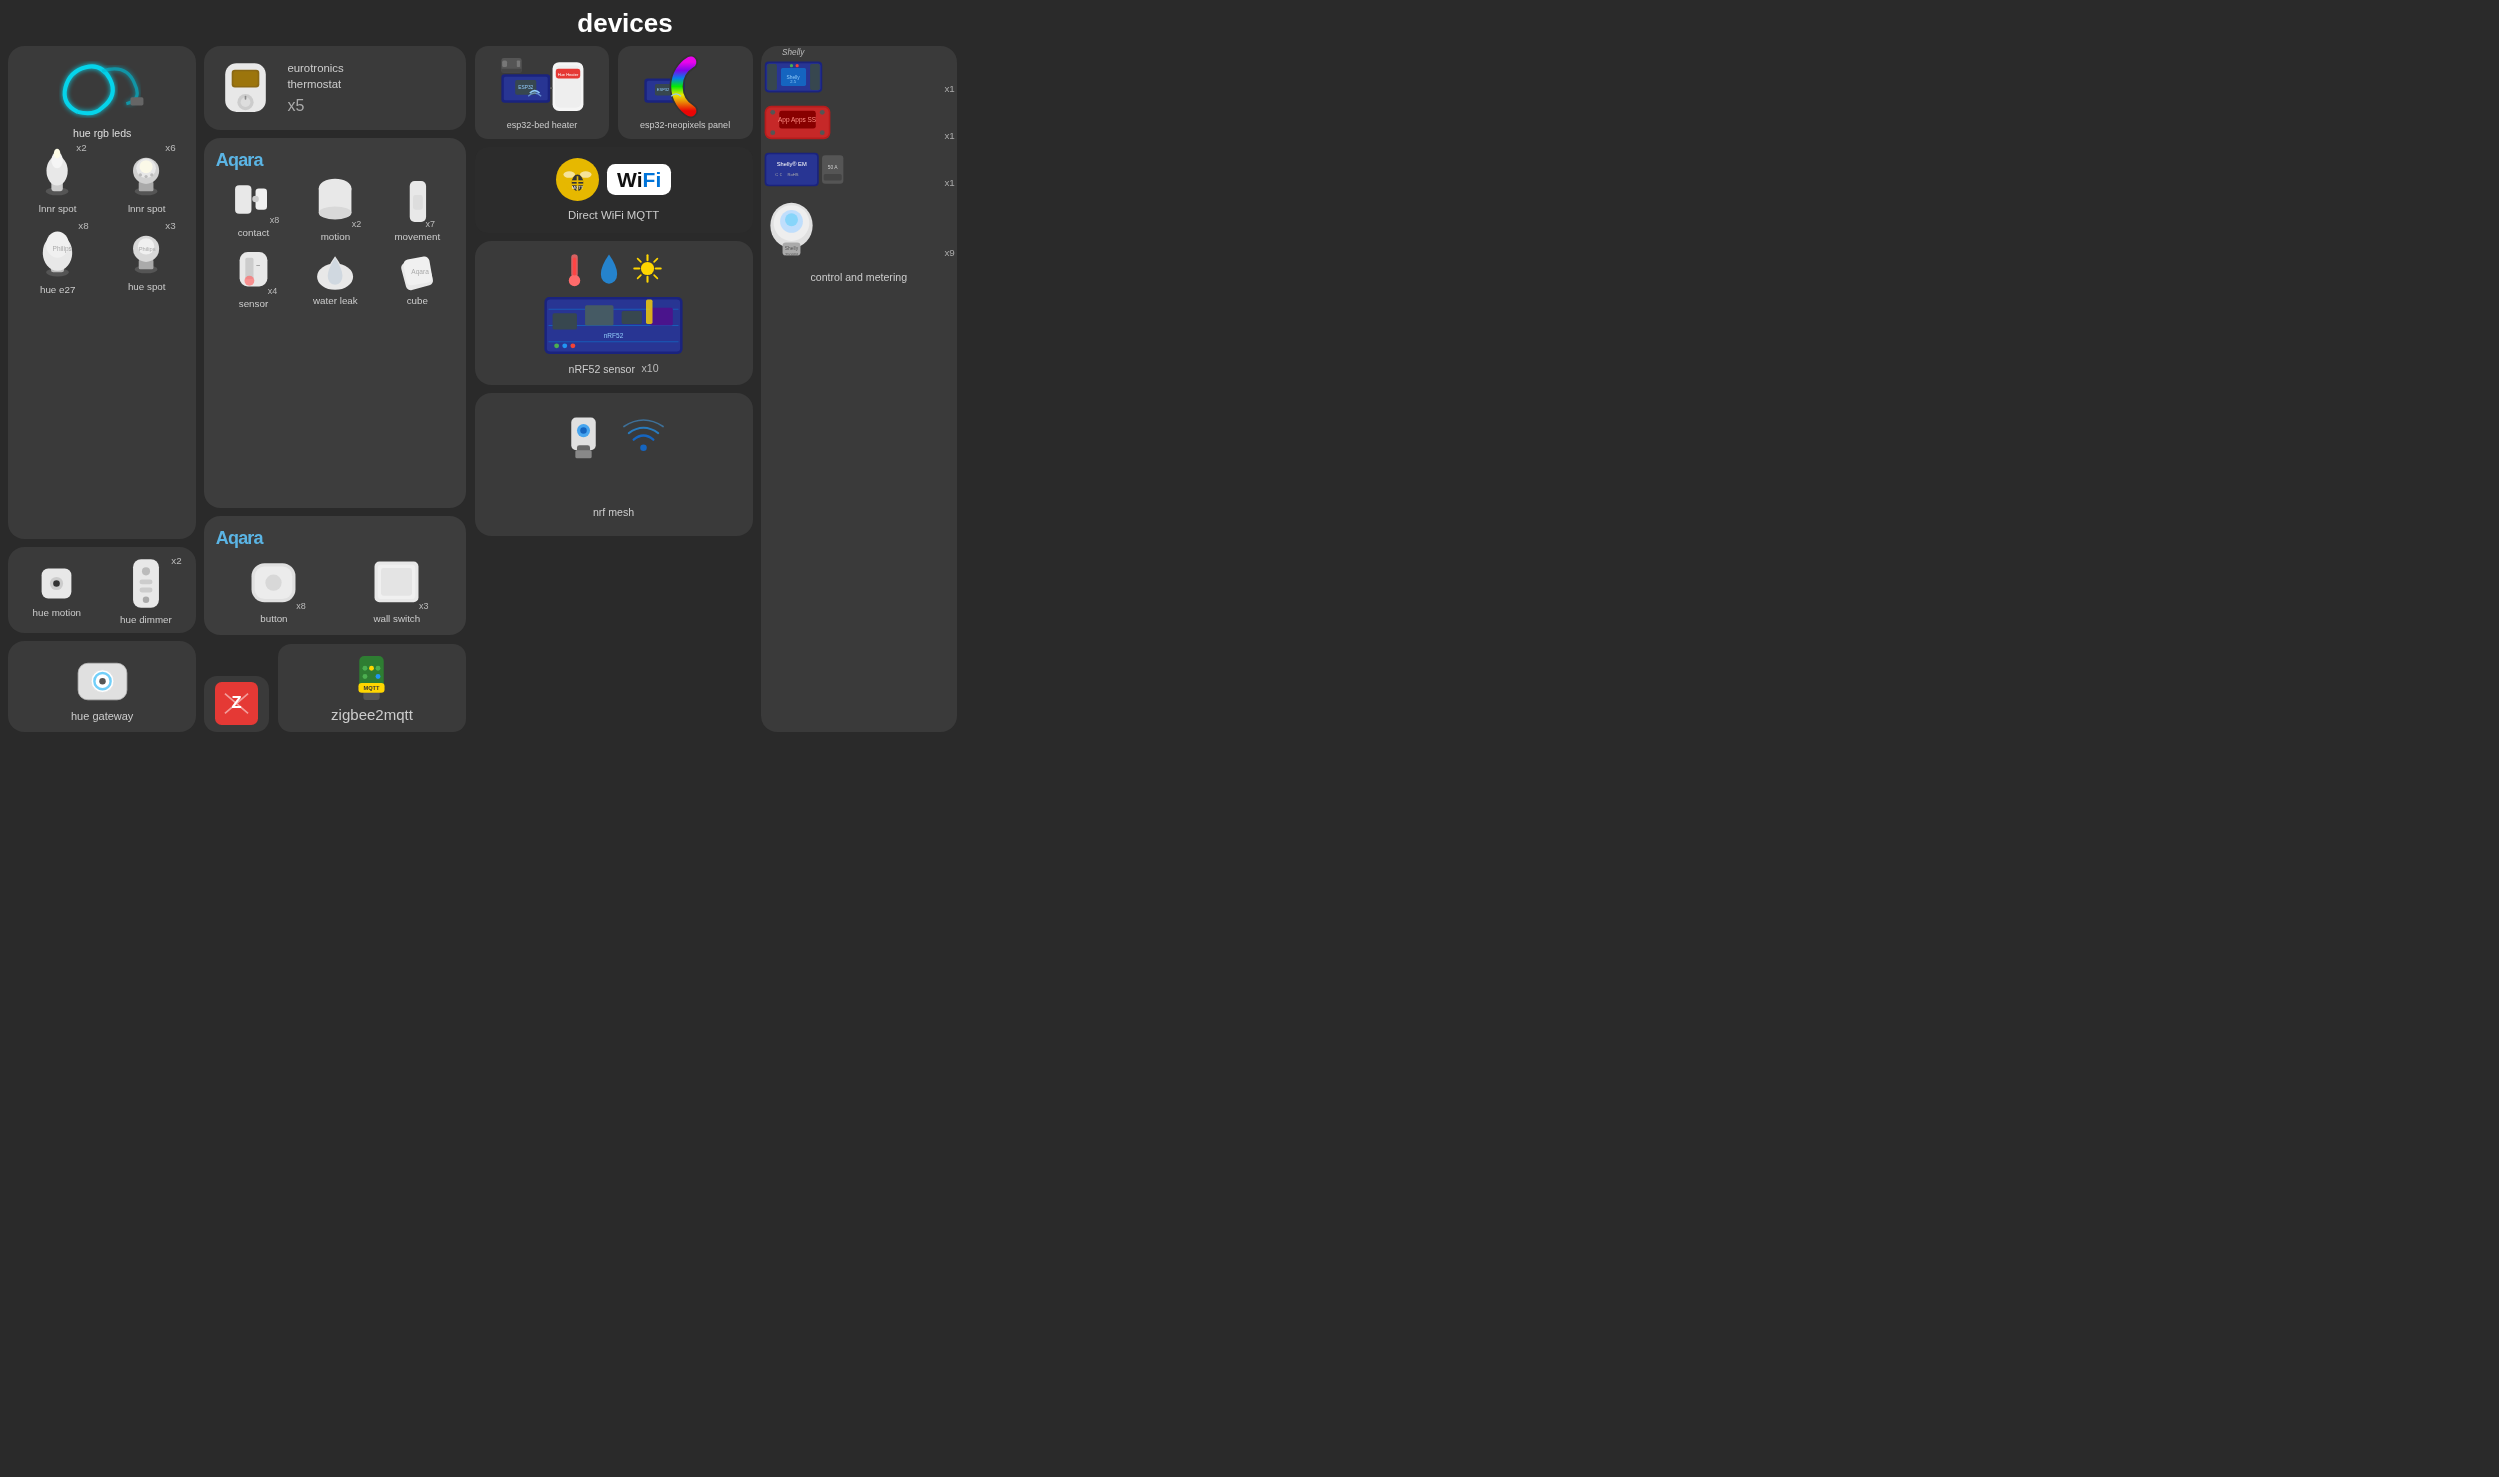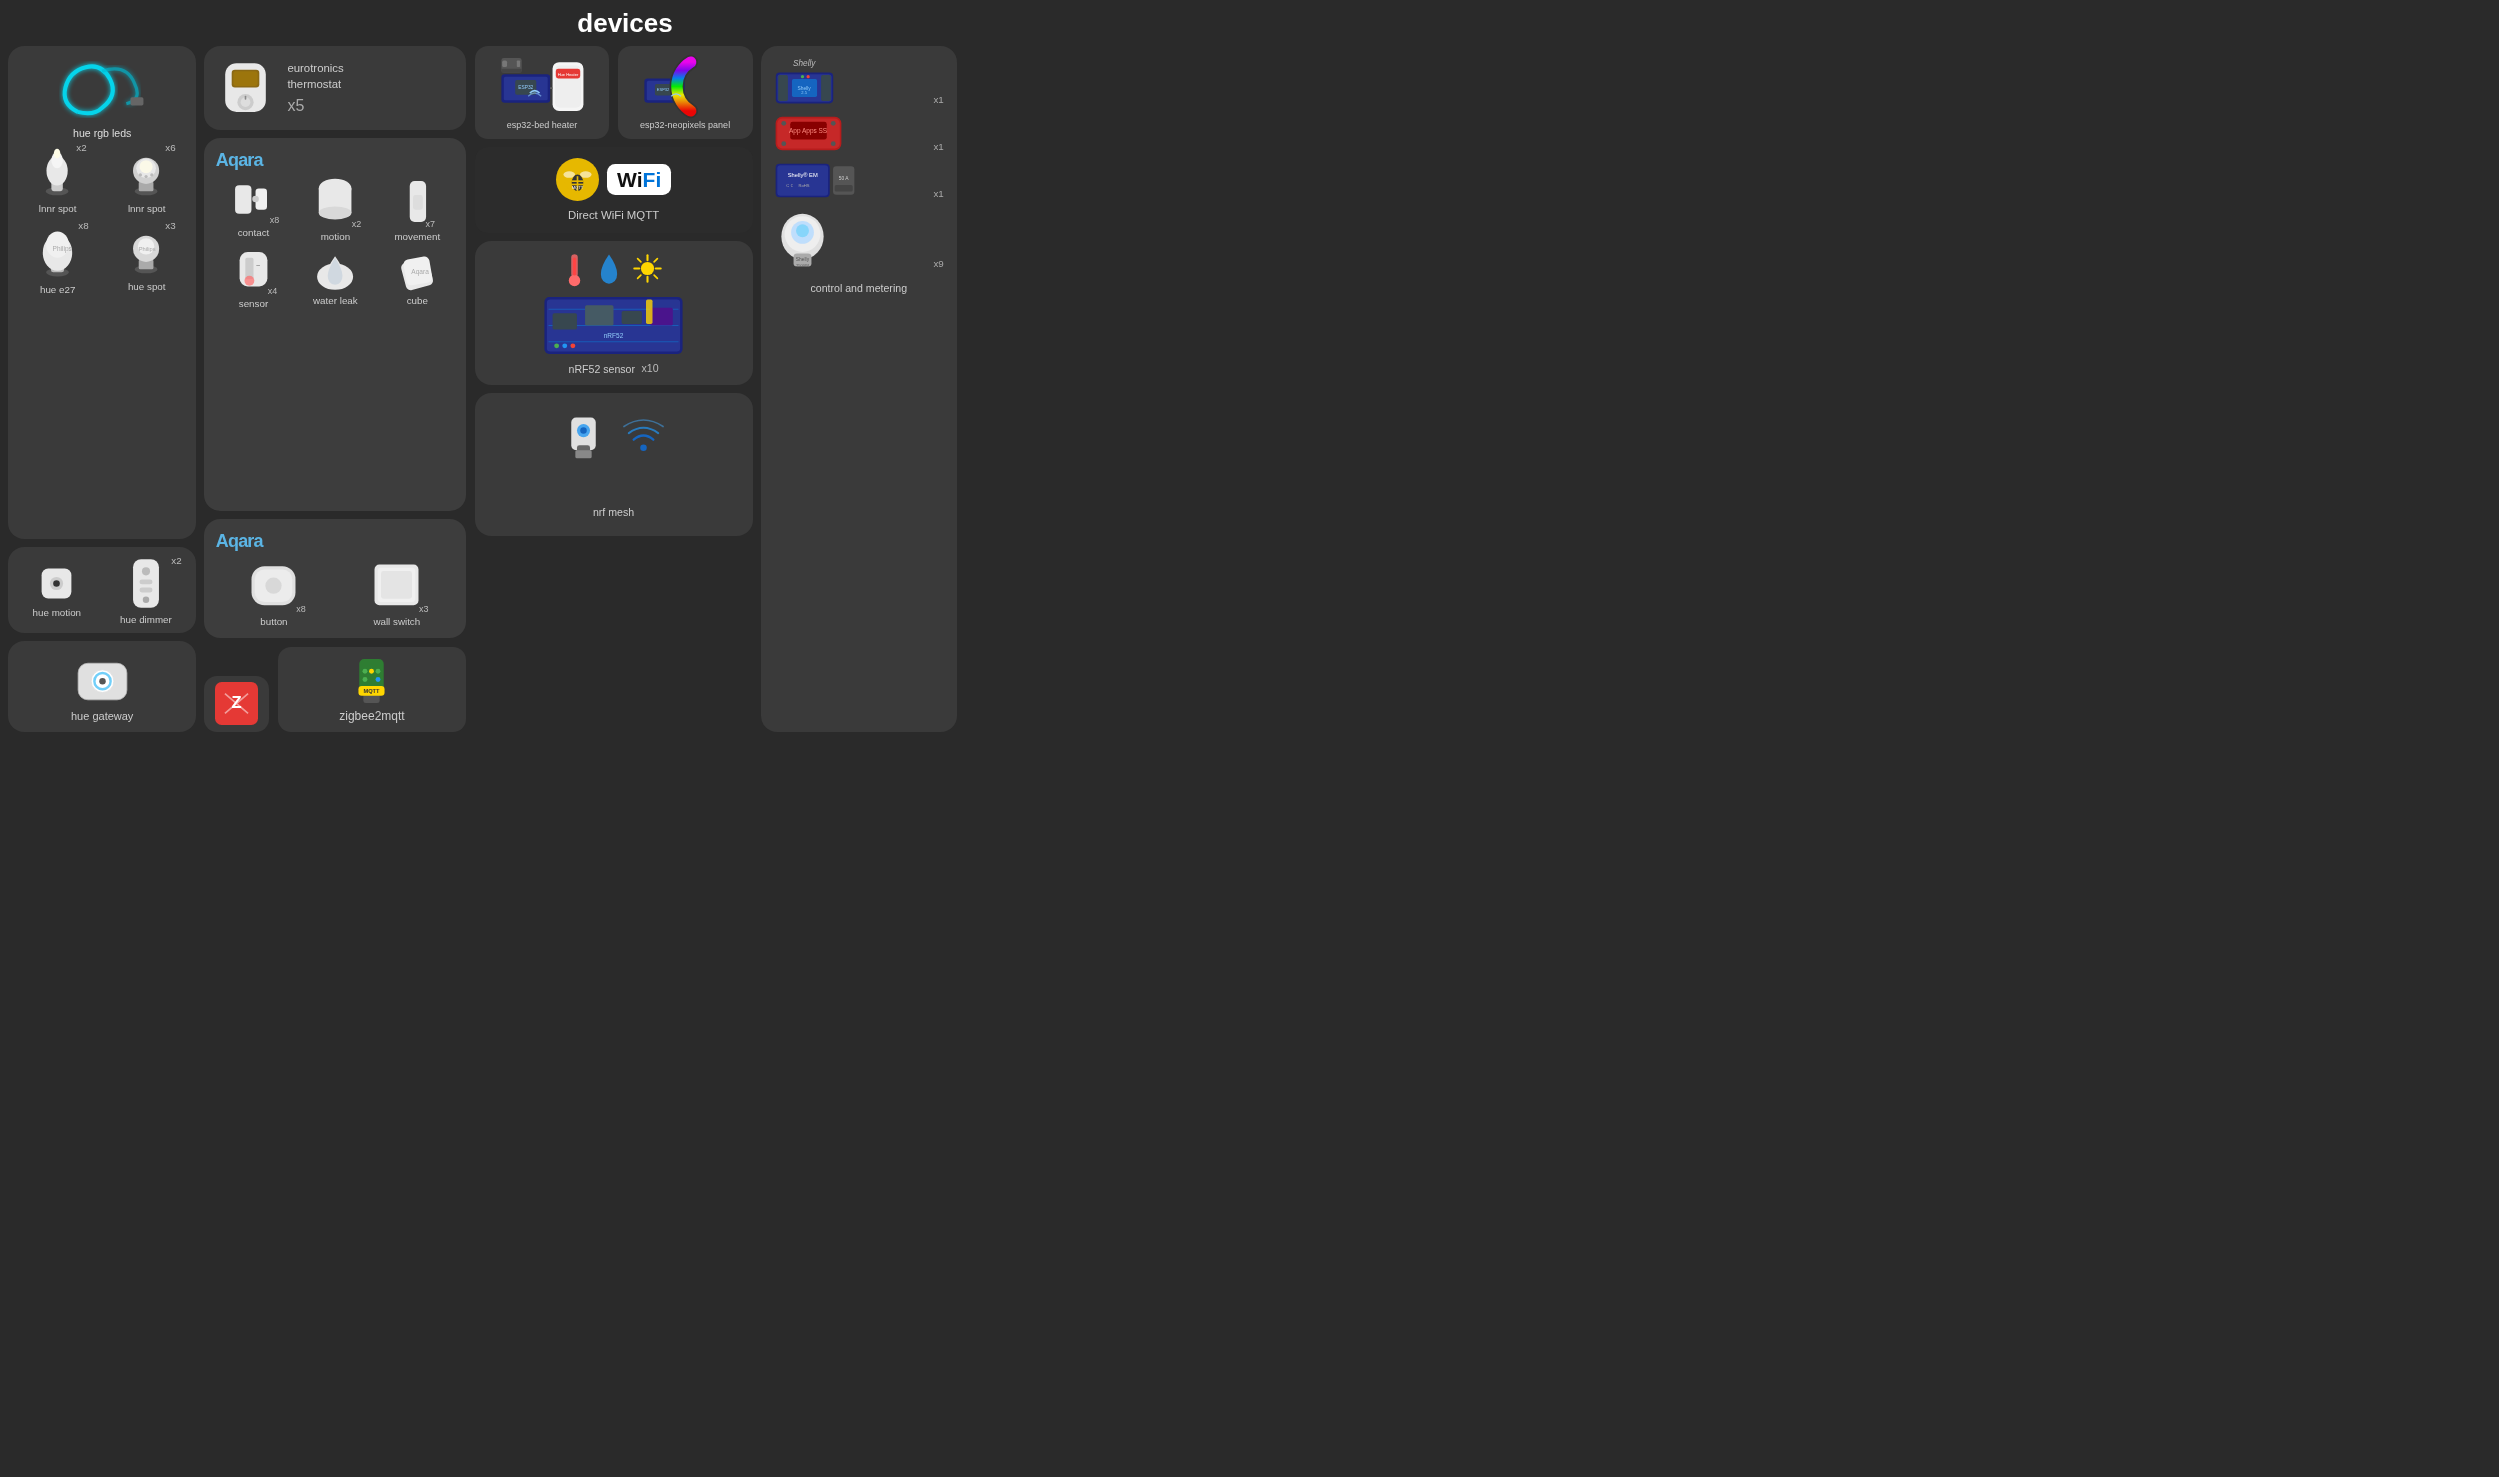--- a/index.html
+++ b/index.html
@@ -415,21 +415,21 @@
 
           <circle cx="22" cy="20" r="3" fill="#4caf50"></circle>
           <circle cx="30" cy="20" r="3" fill="#ffd600"></circle>
           <circle cx="38" cy="20" r="3" fill="#4caf50"></circle>
           <circle cx="22" cy="30" r="3" fill="#4caf50"></circle>
           <circle cx="38" cy="30" r="3" fill="#2196f3"></circle>
 
           <rect x="14" y="38" width="32" height="12" rx="4" fill="#ffd600"></rect>
           <text x="30" y="47" text-anchor="middle" font-size="7" font-weight="bold" fill="#333">MQTT</text>
         </svg>
-        <div class="item-label" style="font-size:12px;">zigbee2mqtt</div>
+        <div class="item-label" style="font-size:15px;">zigbee2mqtt</div>
       </div>
 
     </div>
 
   </div>
 
   <div class="col" style="width:278px;">
 
     <div style="display:flex; gap:8.2px;">
 
@@ -592,21 +592,21 @@
           <path d="M12 27 Q30 14 48 27" fill="none" stroke="#2196f3" stroke-width="2.5" stroke-linecap="round" opacity="0.7"></path>
           <path d="M6 19 Q30 3 54 19" fill="none" stroke="#42a5f5" stroke-width="2" stroke-linecap="round" opacity="0.5"></path>
         </svg>
       </div>
       <div class="item-label" style="font-size:10.6px;">nrf mesh</div>
     </div>
 
   </div>
 
   <div class="col col4">
-    <div class="device-card shelly-card" style="border-radius:16.3px; padding:13px; display:flex; flex-direction:column; gap:9.8px;">
+    <div class="device-card shelly-card" style="border-radius:16.3px; padding:2px; display:flex; flex-direction:column; gap:9.8px;">
 
       <div style="display:flex; align-items:center; justify-content:space-between;">
         <div style="display:flex; flex-direction:column; align-items:center; gap:3.3px;">
 
           <div style="font-size:8.2px; color:#bbb; font-style:italic;">Shelly</div>
 
           <svg width="61" height="34" viewBox="0 0 75 42">
             <rect x="2" y="2" width="71" height="38" rx="5" fill="#1a237e"></rect>
             <rect x="4" y="4" width="67" height="34" rx="4" fill="#283593"></rect>
 

